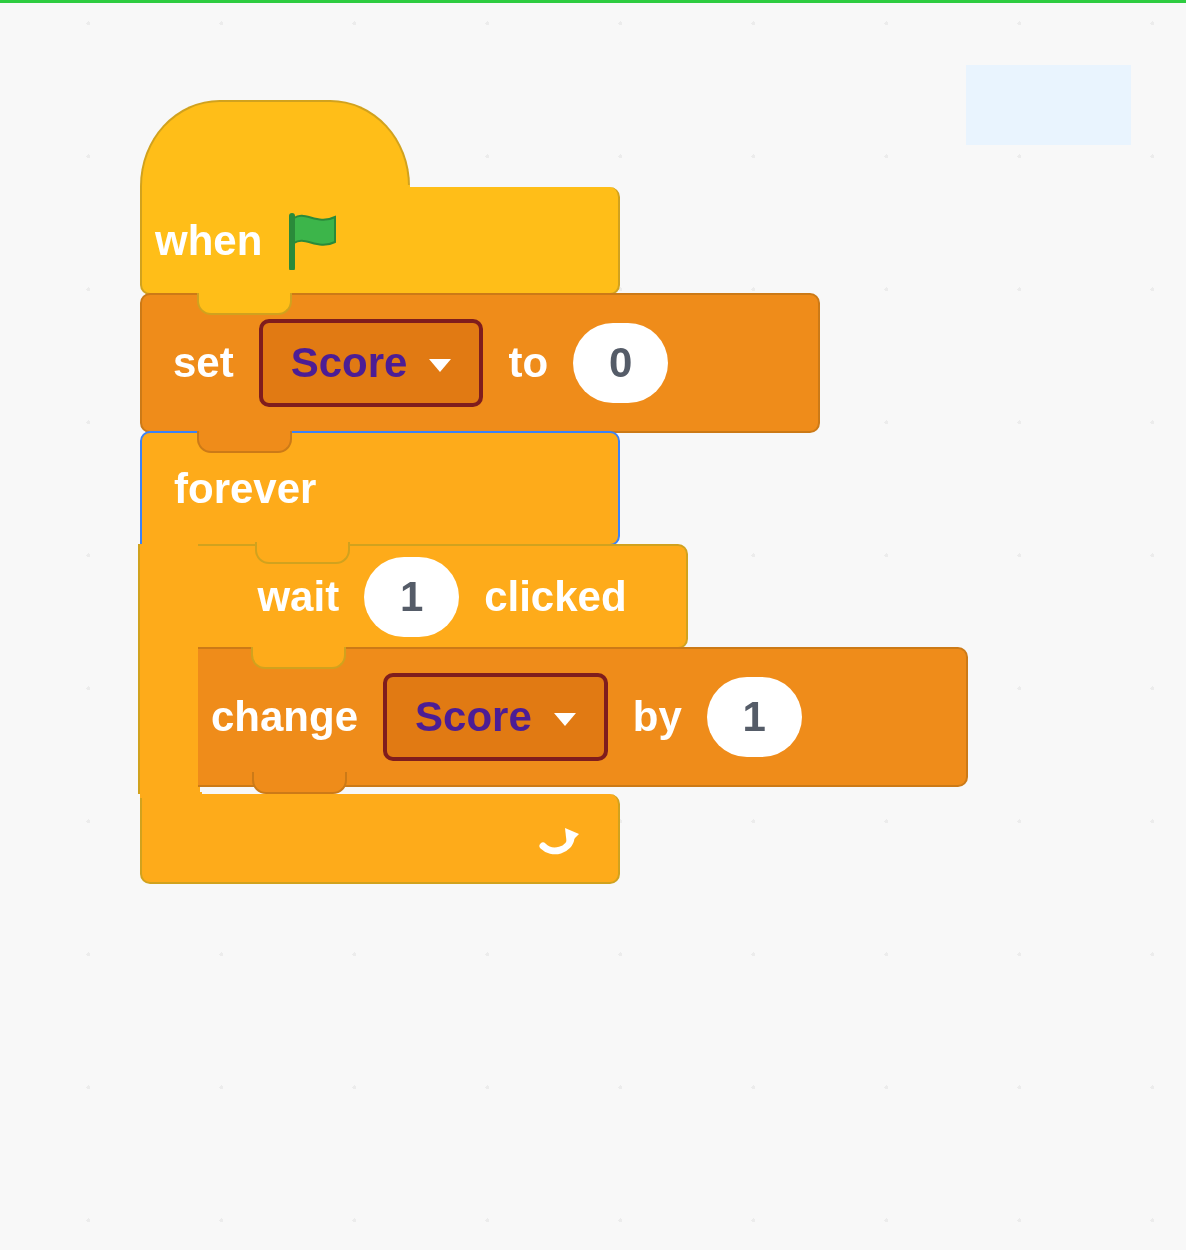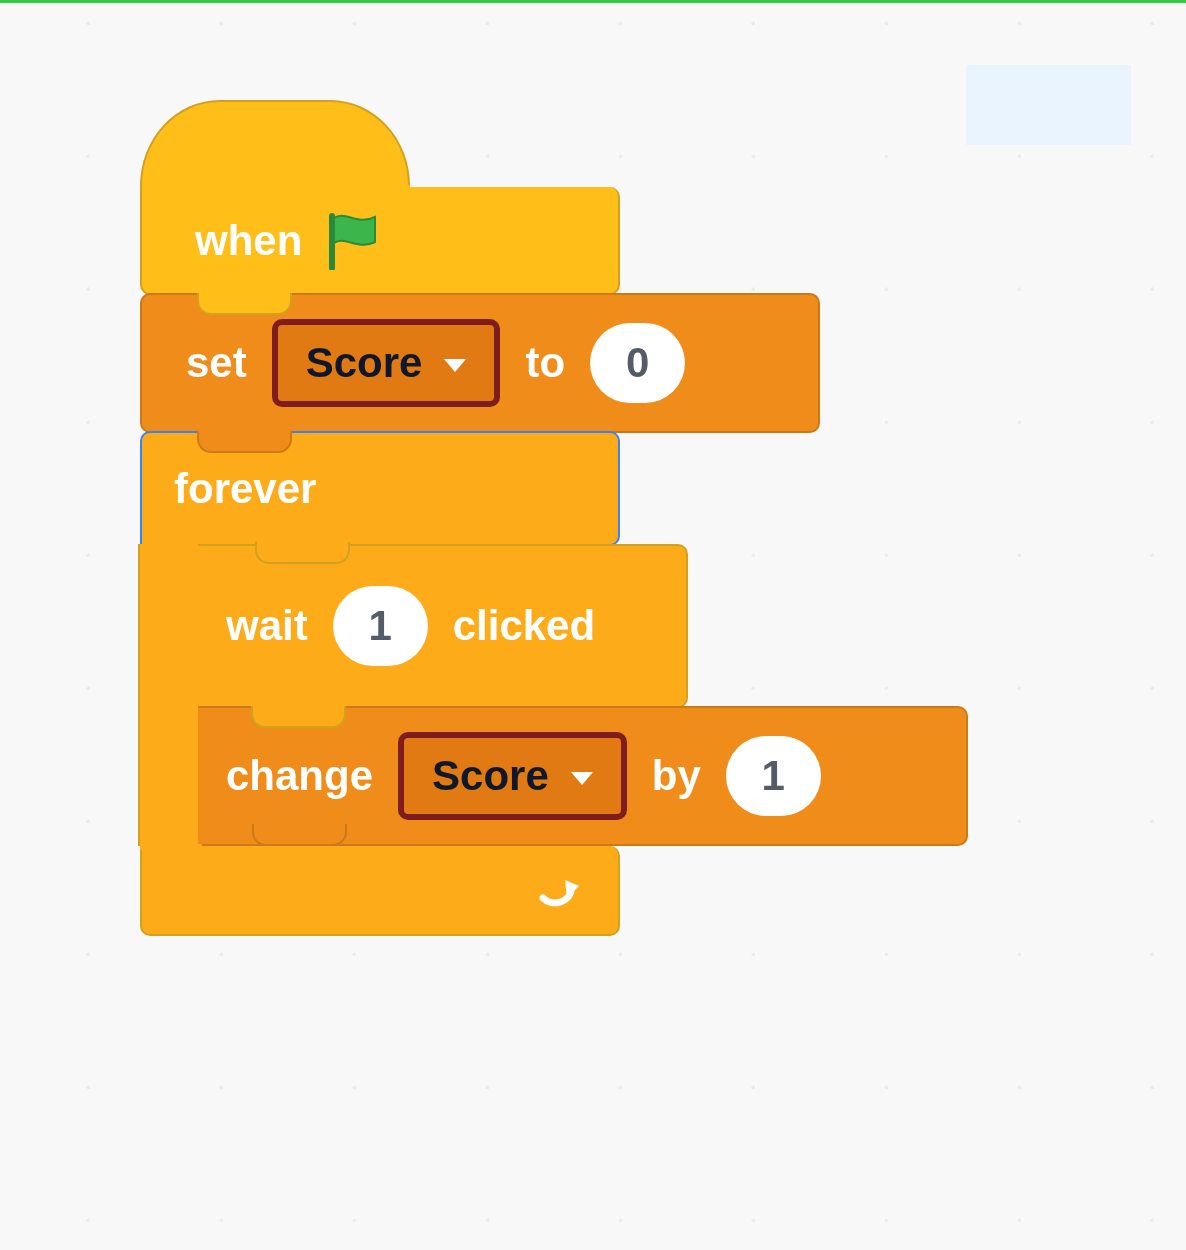--- a/index.html
+++ b/index.html
@@ -72,40 +72,40 @@
     left: 2px; top: 85px;
     width: 268px; height: 10px;
     background: #ffbe18;
   }
   .hat-content {
     position: absolute;
     left: 0; bottom: 0;
     height: 108px;
     display: flex;
     align-items: center;
-    padding: 0 55px;
+    padding: 0 15px;
     gap: 25px;
     color: #fff;
     font-weight: 700;
     font-size: 42px;
   }
   .flag-icon { display: inline-flex; }
 
   
   .set-block {
     margin-top: -2px;
     position: relative;
     background: #ef8c1a;
     border: 2px solid #cc7a17;
     border-radius: 10px;
     height: 140px;
     width: 680px;
     display: flex;
     align-items: center;
-    padding: 0 44px;
+    padding: 0 31px;
     gap: 25px;
     color: #fff;
     font-weight: 700;
     font-size: 42px;
   }
 
   
   .notch-in {
     position: absolute;
     top: -2px;
@@ -136,28 +136,28 @@
     border-bottom: 2px solid;
     border-color: inherit;
     border-radius: 0 0 14px 14px;
   }
   .notch-out.yellow { background:#ffbe18; border-color:#d1a21e; }
   .notch-out.orange { background:#ef8c1a; border-color:#cc7a17; }
 
   
   .dropdown {
     background: #e17a13;
-    border: 6px solid #7f1d1d;
+    border: 4px solid #7f1d1d;
     border-radius: 10px;
     height: 88px;
     display: inline-flex;
     align-items: center;
     padding: 0 28px;
     gap: 22px;
-    color: #0f172a;
+    color: #4c1d95;
   }
   .dropdown .caret {
     width: 0; height: 0;
     border-left: 11px solid transparent;
     border-right: 11px solid transparent;
     border-top: 13px solid #fff;
     margin-top: 4px;
   }
 
   
@@ -258,45 +258,46 @@
     z-index: 3;
   }
 
   
   .wait-block {
     position: relative;
     background: #feab1a;
     border: 2px solid #d1a21e;
     border-left: none;
     border-radius: 0 10px 10px 0;
-    height: 164px;
+    height: 105px;
     width: 490px;
     display: flex;
     align-items: center;
     padding: 0 28px;
     gap: 25px;
     color: #fff;
     font-weight: 700;
     font-size: 42px;
     margin-left: -2px;
     margin-top: -2px;
+    justify-content: center;
   }
 
   
   .change-block {
     position: relative;
     background: #ef8c1a;
     border: 2px solid #cc7a17;
     border-radius: 0 10px 10px 0;
     border-left: none;
     height: 140px;
     width: 770px;
     display: flex;
     align-items: center;
-    padding: 0 28px;
+    padding: 0 13px;
     gap: 25px;
     color: #fff;
     font-weight: 700;
     font-size: 42px;
     margin-left: -2px;
     margin-top: -2px;
   }
 </style>
 </head>
 <body>

